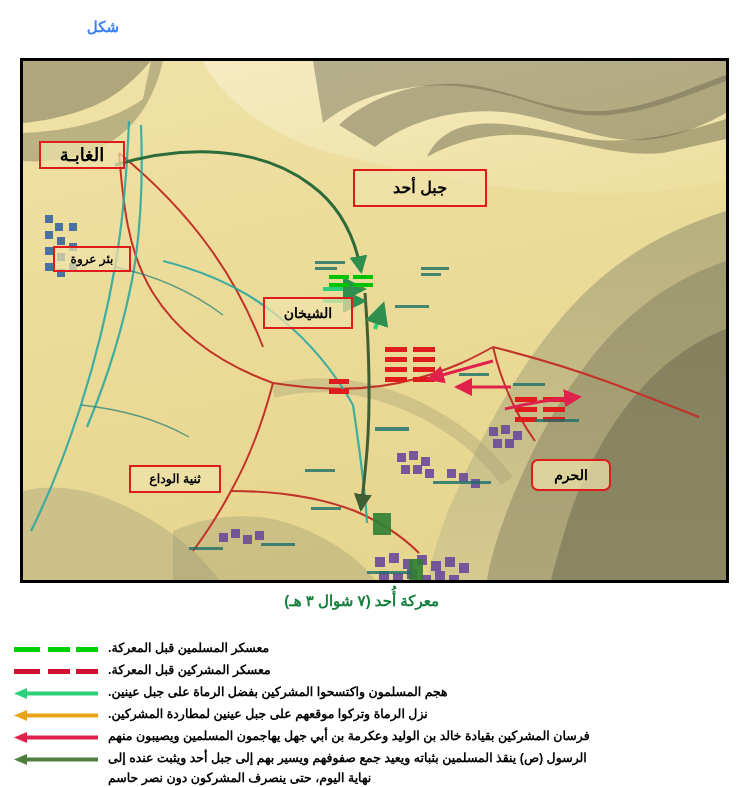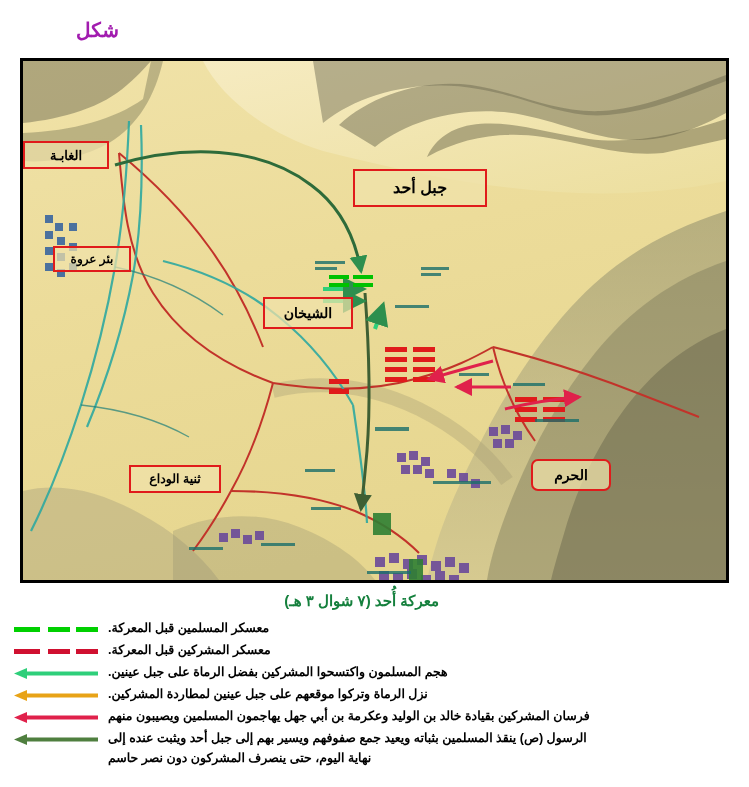--- a/index.html
+++ b/index.html
@@ -7,23 +7,23 @@
     width:749px;height:787px;
     background:#ffffff;
     font-family:"Liberation Sans", sans-serif;
     position:relative;
     overflow:hidden;
   }
   
   .fig-label{
     position:absolute;
     top:18px; right:630px;
-    font-size:20px;
+    font-size:15px;
     font-weight:bold;
-    color:#a21caf;
+    color:#3b82f6;
     direction:rtl;
   }
   
   .map-frame{
     position:absolute;
     left:20px; top:58px;
     width:709px; height:525px;
     border:3px solid #000;
     box-sizing:border-box;
     overflow:hidden;
@@ -47,21 +47,21 @@
   
   .battle-title{
     position:absolute;
     top:592px; right:310px;
     font-size:15px;font-weight:bold;color:#15803d;
     direction:rtl;
   }
   
   .legend{
     position:absolute;
-    top:620px; right:12px;
+    top:640px; right:12px;
     width:725px;
     direction:rtl;
   }
   .legend-row{
     display:flex;
     align-items:flex-start;
     justify-content:flex-end;
     margin-bottom:4px;
   }
   .legend-text{
@@ -275,21 +275,21 @@
         <rect x="344" y="510" width="44" height="3"></rect>
         <rect x="222" y="556" width="40" height="3"></rect>
       </g>
     </svg>
   </div>
 
   <div class="placebox" style="left:330px;top:108px;width:130px;height:34px;font-size:16px;">
     <span>جبل أحد</span>
   </div>
 
-  <div class="placebox" style="left:0;top:80px;width:82px;height:24px;font-size:13px;justify-content:center;">
+  <div class="placebox" style="left:16px;top:80px;width:82px;height:24px;font-size:18px;justify-content:center;">
     <span>الغابـة</span>
   </div>
 
   <div class="placebox" style="left:30px;top:185px;width:74px;height:22px;font-size:12px;">
     <span>بئر عروة</span>
   </div>
 
   <div class="placebox" style="left:240px;top:236px;width:86px;height:28px;font-size:14px;">
     <span>الشيخان</span>
   </div>

